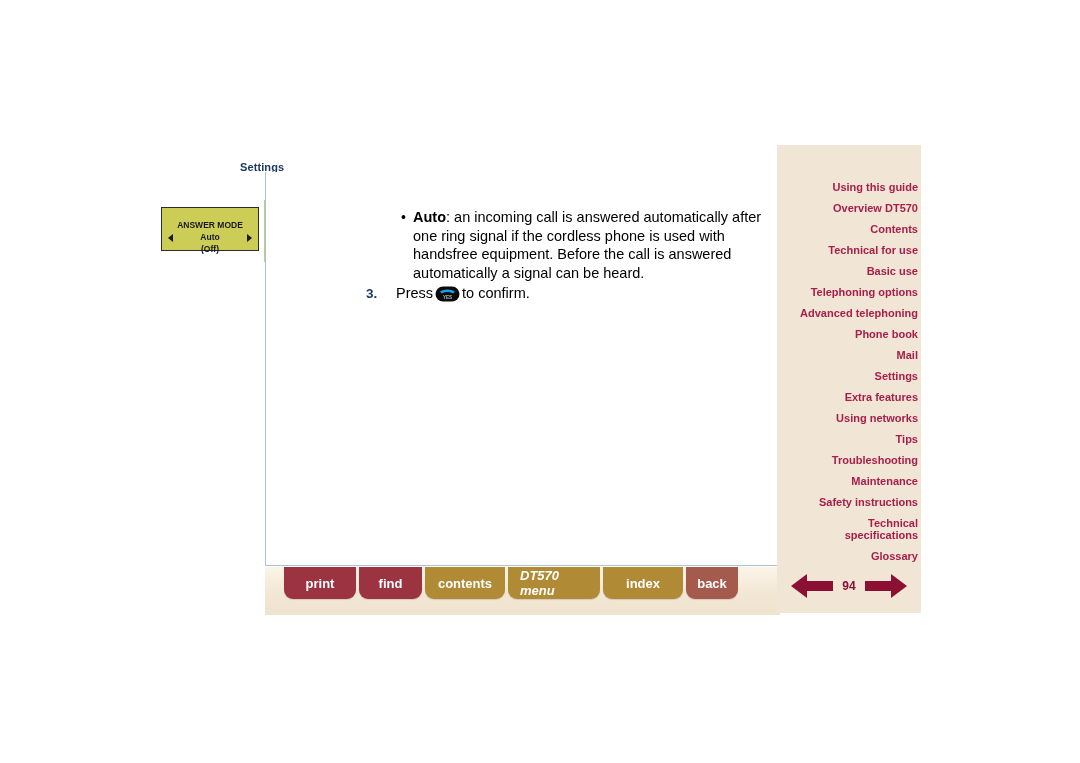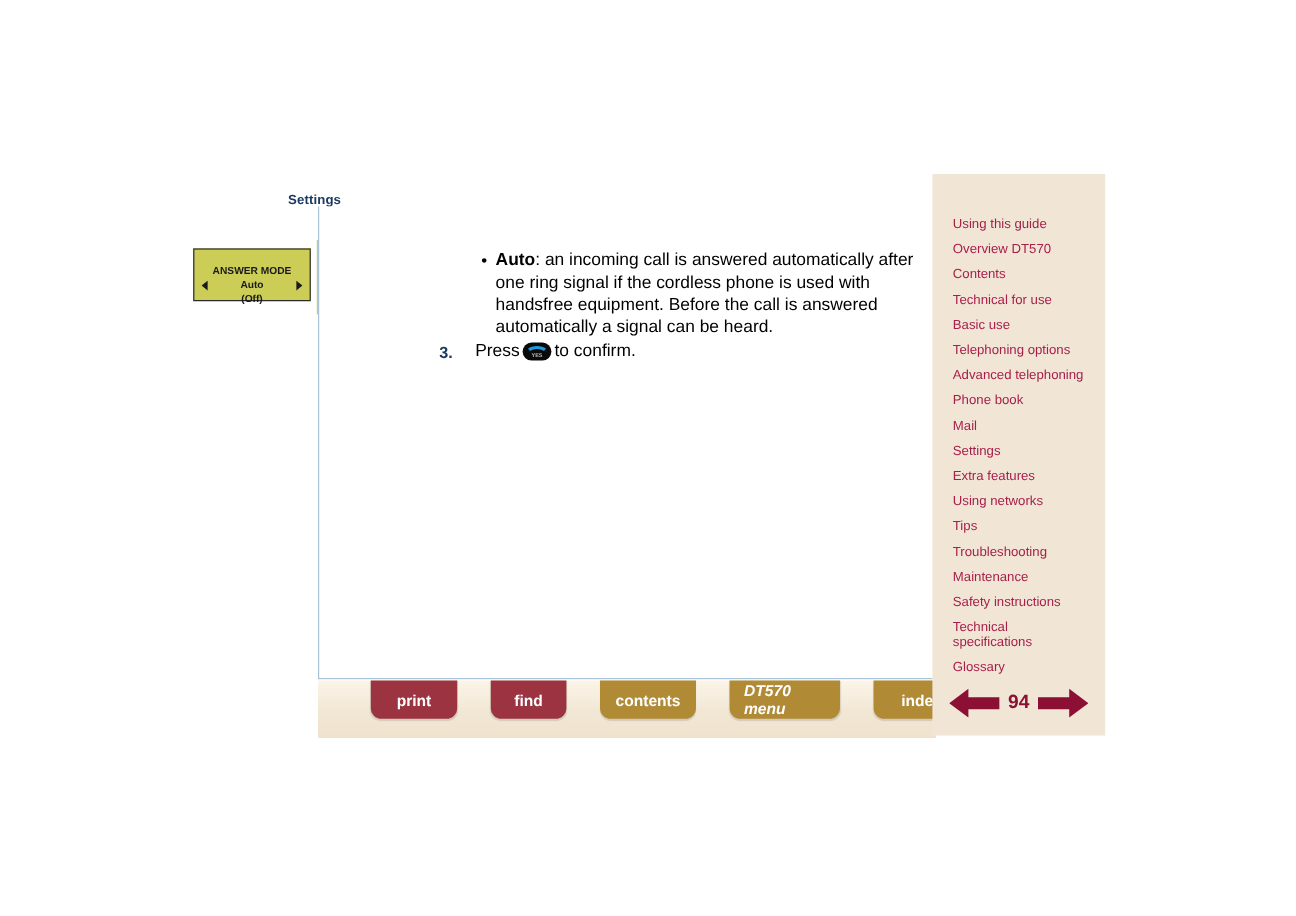--- a/index.html
+++ b/index.html
@@ -27,25 +27,26 @@
   }
   #nav-list {
     position: absolute;
     left: 17px;
     top: 36px;
     width: 124px;
   }
   .nav-item {
     color: #A71E4B;
     font-size: 11px;
-    font-weight: normal;
+    font-weight: bold;
     line-height: 12px;
     margin-bottom: 9px;
     cursor: pointer;
     white-space: pre-line;
+    text-align: right;
   }
   .nav-item.two-line { margin-bottom: 9px; }
 
   
   #pager {
     position: absolute;
     left: 14px;
     top: 424px;
     width: 116px;
     height: 34px;
@@ -54,21 +55,21 @@
     justify-content: space-between;
   }
   .arrow {
     width: 42px;
     height: 30px;
     cursor: pointer;
     flex: none;
   }
   #page-number {
     color: #8C1034;
-    font-size: 16px;
+    font-size: 12px;
     font-weight: bold;
     flex: none;
     padding: 0 2px;
   }
 
   
   #doc {
     position: absolute;
     left: 265px;
     top: 172px;
@@ -231,21 +232,20 @@
     color: #ffffff;
     font-size: 13px;
     font-weight: bold;
     display: flex;
     align-items: center;
     justify-content: center;
     cursor: pointer;
     box-shadow: 0 1px 1px rgba(0,0,0,0.12);
     padding: 0 12px;
     box-sizing: border-box;
-    margin-left: 25px;
   }
   .tbtn.w-print    { width: 72px; }
   .tbtn.w-find     { width: 63px; }
   .tbtn.w-contents { width: 80px; }
   .tbtn.w-menu     { width: 92px; font-style: italic; }
   .tbtn.w-index    { width: 80px; }
   .tbtn.w-back     { width: 52px; }
 </style>
 </head>
 <body>

